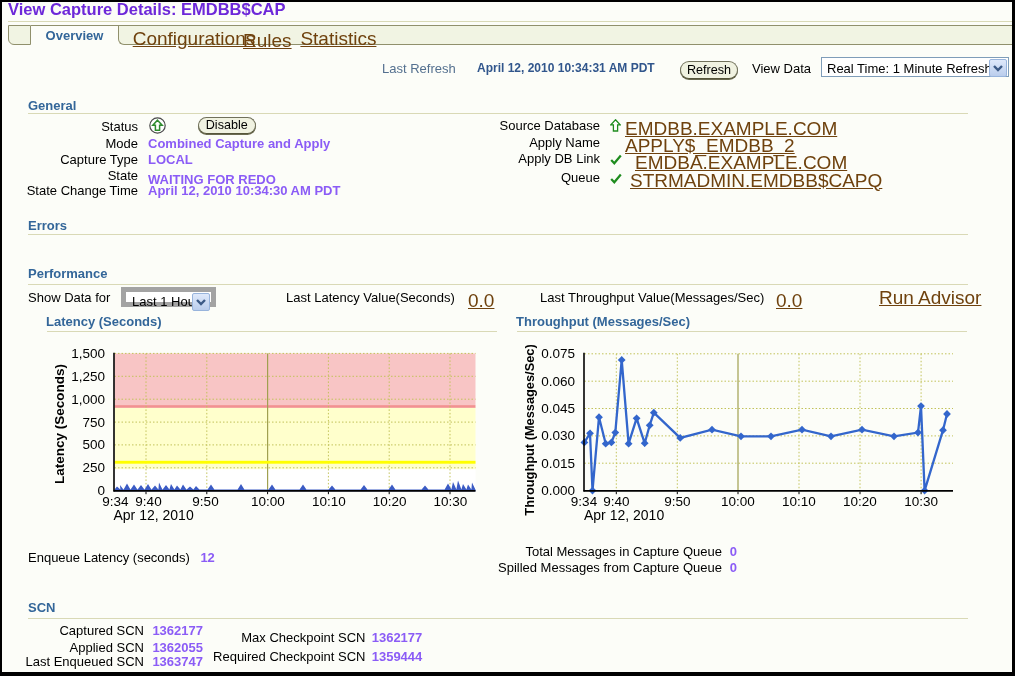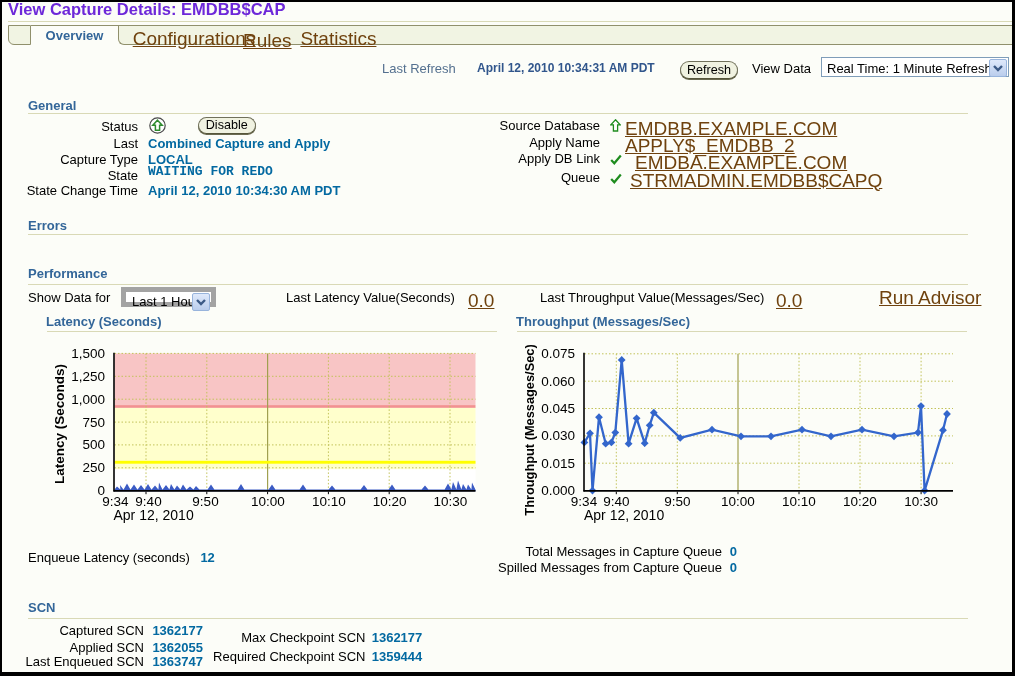--- a/index.html
+++ b/index.html
@@ -2,21 +2,21 @@
 <html><head>
 <meta charset="utf-8">
 <style>
 html,body{margin:0;padding:0;}
 body{width:1015px;height:676px;overflow:hidden;font-family:"Liberation Sans",sans-serif;}
 .page{position:absolute;left:0;top:0;width:1015px;height:676px;background:#fcfdf8;
   border-left:2px solid #000;border-top:2px solid #000;border-right:3px solid #000;border-bottom:4px solid #000;
   box-sizing:border-box;overflow:hidden;}
 .abs{position:absolute;white-space:nowrap;}
 .lbl{font-size:13px;color:#000;}
-.val{font-size:13px;color:#0369a1;font-weight:bold;}
+.val{font-size:13px;color:#8b5cf6;font-weight:bold;}
 .hdr{font-size:13px;font-weight:bold;color:#336699;}
 .rule{height:1px;background:#d9d9b6;}
 a.lnk{color:#6f420e;text-decoration:underline;font-size:19px;}
 .rt{text-align:right;}
 </style>
 </head>
 <body>
 <div class="page">
 
   <div class="abs" style="left:6px;top:-2.3px;font-size:16.5px;font-weight:bold;color:#6d28d9;">View Capture Details: EMDBB$CAP</div>
@@ -49,26 +49,26 @@
   <div class="abs rule" style="left:26px;top:111px;width:940px;"></div>
 
   <div class="abs lbl rt" style="left:0px;top:117px;width:136px;">Status</div>
   <div class="abs" style="left:146.5px;top:115.3px;width:17px;height:17px;">
     <svg width="17" height="17" viewBox="0 0 17 17">
         <circle cx="8.5" cy="8.5" r="7.7" fill="#fff" stroke="#4a4a4a" stroke-width="1.2"></circle>
         <path d="M8.5 3.2 L13.2 8.2 L10.6 8.2 L10.6 13.2 L6.4 13.2 L6.4 8.2 L3.8 8.2 Z" fill="#fff" stroke="#2e8b2e" stroke-width="1.5"></path>
       </svg>
   </div>
   <div class="abs" style="left:195.5px;top:115.1px;width:58.5px;height:17px;background:#f0f2e1;border:1px solid #70705a;border-bottom-color:#55553a;box-shadow:0 1px 0 #6a6a50;border-radius:8.5px;box-sizing:border-box;text-align:center;font-size:12.6px;color:#000;line-height:15px;">Disable</div>
-  <div class="abs lbl rt" style="left:0px;top:133.6px;width:136px;">Last</div>
+  <div class="abs lbl rt" style="left:0px;top:133.6px;width:136px;">Mode</div>
   <div class="abs val" style="left:146px;top:133.6px;">Combined Capture and Apply</div>
   <div class="abs lbl rt" style="left:0px;top:149.8px;width:136px;">Capture Type</div>
   <div class="abs val" style="left:146px;top:149.8px;">LOCAL</div>
   <div class="abs lbl rt" style="left:0px;top:165.7px;width:136px;">State</div>
-  <div class="abs val" style="left:146px;top:162px;font-family:Liberation Mono, monospace;">WAITING FOR REDO</div>
+  <div class="abs val" style="left:146px;top:170px;">WAITING FOR REDO</div>
   <div class="abs lbl rt" style="left:0px;top:180.5px;width:136px;">State Change Time</div>
   <div class="abs val" style="left:146px;top:180.5px;">April 12, 2010 10:34:30 AM PDT</div>
 
   <div class="abs lbl rt" style="left:462px;top:116px;width:136px;">Source Database</div>
   <div class="abs" style="left:607.5px;top:116.3px;">
     <svg width="11" height="13" viewBox="0 0 11 13">
         <path d="M5.5 0.8 L10.2 5.8 L7.6 5.8 L7.6 12 L3.4 12 L3.4 5.8 L0.8 5.8 Z" fill="#fff" stroke="#1e8c1e" stroke-width="1.3"></path>
       </svg>
   </div>
   <a class="lnk abs" style="left:623px;top:116px;">EMDBB.EXAMPLE.COM</a>

